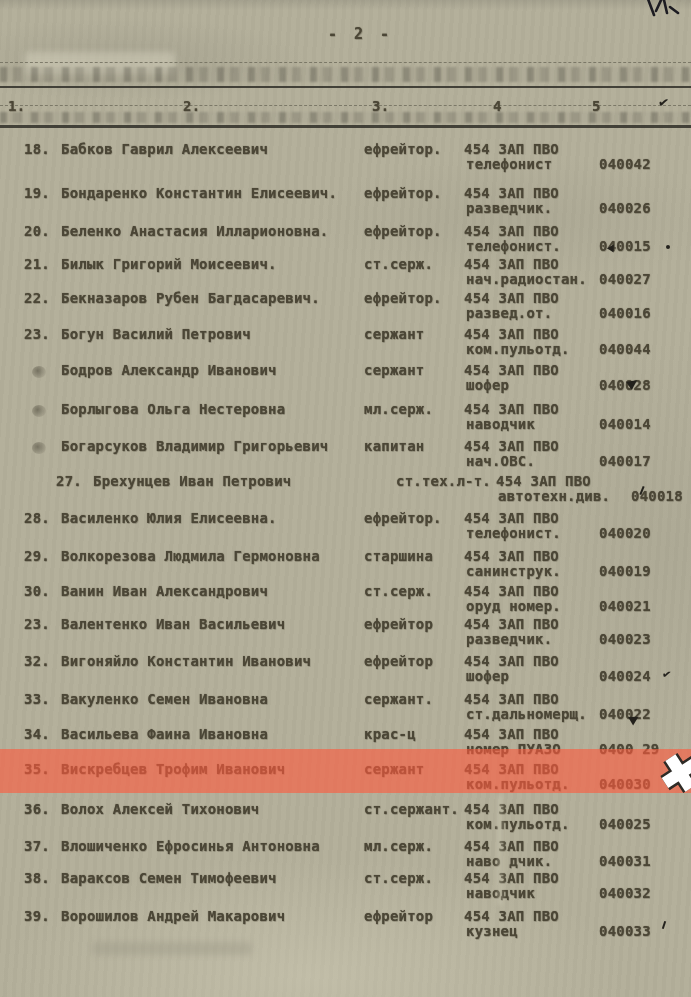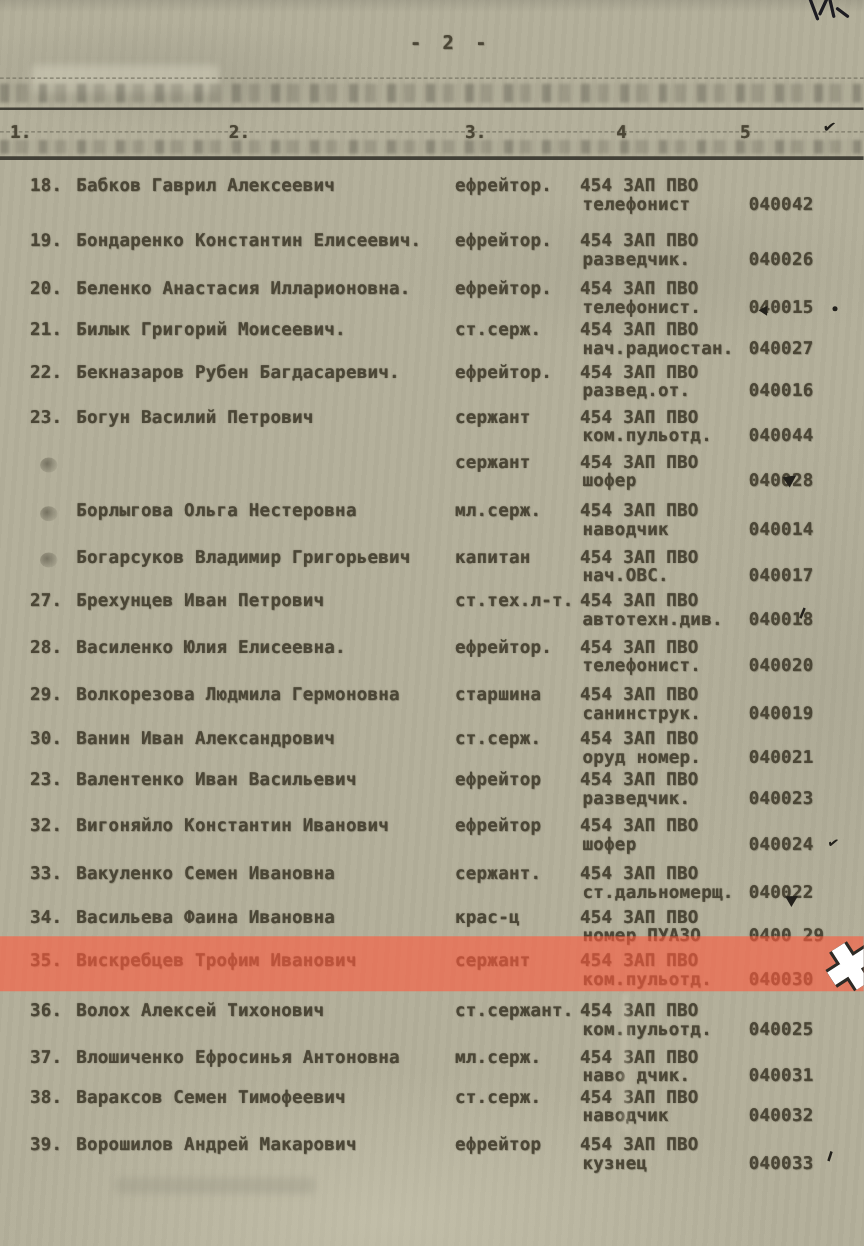--- a/index.html
+++ b/index.html
@@ -120,20 +120,21 @@
     <div class="row typed" style="top: 328px; text-align: right;">
       <span class="c-num">23.</span>
       <span class="c-name">Богун Василий Петрович</span>
       <span class="c-rank">сержант</span>
       <span class="c-unit">454 ЗАП ПВО</span>
       <span class="c-role">ком.пульотд.</span>
       <span class="c-id">040044</span>
     </div>
     <div class="row typed" style="top: 364px;">
       <span class="c-num"></span>
+      <span class="c-name">Бодров Александр Иванович</span>
       <span class="c-rank">сержант</span>
       <span class="c-unit">454 ЗАП ПВО</span>
       <span class="c-role">шофер</span>
       <span class="c-id">040028</span>
       <i class="num-smudge"></i>
     </div>
     <div class="row typed" style="top: 403px;">
       <span class="c-num"></span>
       <span class="c-name">Борлыгова Ольга Нестеровна</span>
       <span class="c-rank">мл.серж.</span>
@@ -144,21 +145,21 @@
     </div>
     <div class="row typed" style="top: 440px;">
       <span class="c-num"></span>
       <span class="c-name">Богарсуков Владимир Григорьевич</span>
       <span class="c-rank">капитан</span>
       <span class="c-unit">454 ЗАП ПВО</span>
       <span class="c-role">нач.ОВС.</span>
       <span class="c-id">040017</span>
       <i class="num-smudge"></i>
     </div>
-    <div class="row typed" style="top: 475px;">
+    <div class="row typed" style="top: 475px; margin-left: 32px;">
       <span class="c-num">27.</span>
       <span class="c-name">Брехунцев Иван Петрович</span>
       <span class="c-rank">ст.тех.л-т.</span>
       <span class="c-unit">454 ЗАП ПВО</span>
       <span class="c-role">автотехн.див.</span>
       <span class="c-id">040018</span>
     </div>
     <div class="row typed" style="top: 512px;">
       <span class="c-num">28.</span>
       <span class="c-name">Василенко Юлия Елисеевна.</span>

